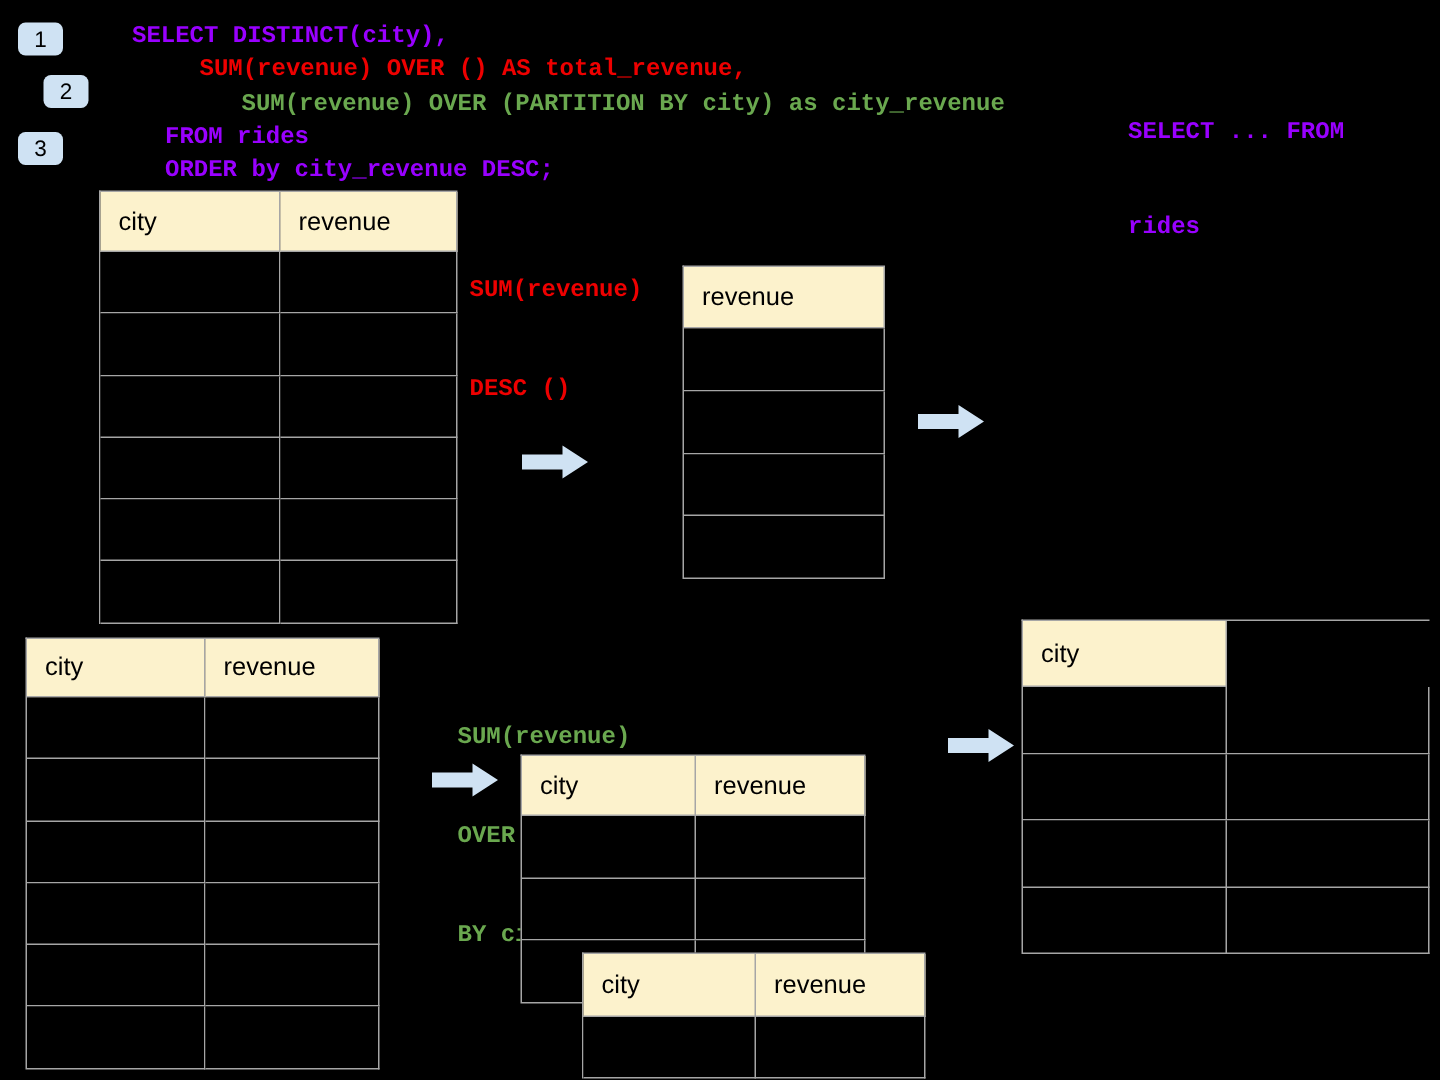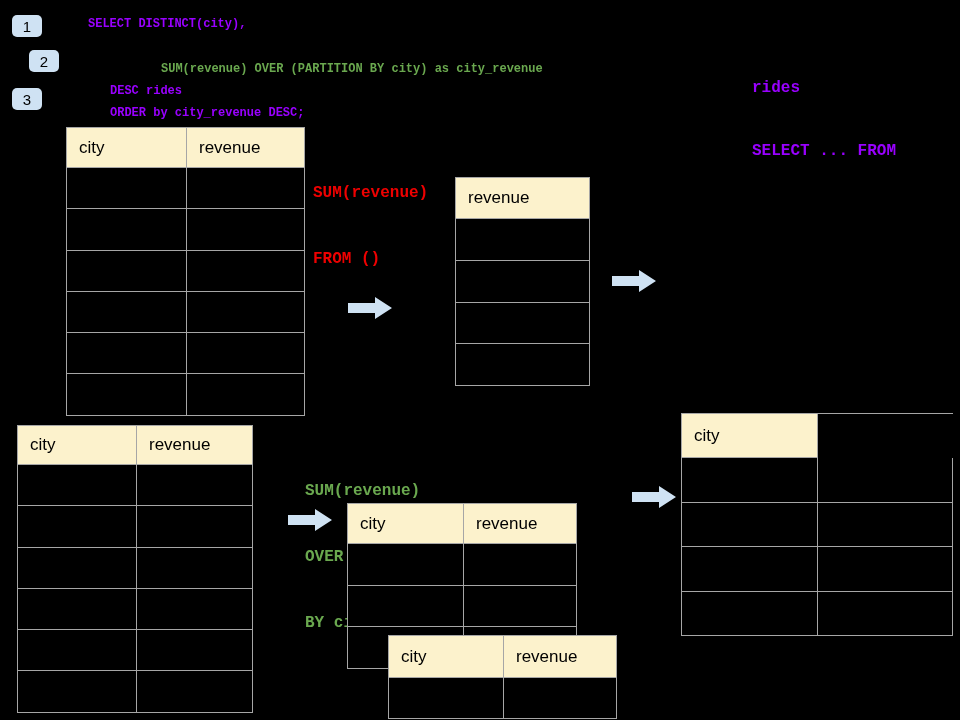--- a/index.html
+++ b/index.html
@@ -1,21 +1,21 @@
 <!DOCTYPE html>
 <html><head>
 <meta charset="utf-8">
 <style>
   html,body{margin:0;padding:0;background:#000;}
   .stage{position:relative;width:960px;height:720px;background:#000;overflow:hidden;
          font-family:"Liberation Sans", sans-serif;}
 
   
   .code-line{position:absolute;font-family:"Liberation Mono", monospace;
-             font-weight:bold;font-size:12px;line-height:22px;white-space:pre;}
+             font-weight:bold;font-size:16px;line-height:22px;white-space:pre;}
   .note{position:absolute;font-family:"Liberation Mono", monospace;
         font-weight:bold;font-size:16px;line-height:21px;white-space:pre;}
   .lbl{position:absolute;font-family:"Liberation Mono", monospace;
        font-weight:bold;font-size:16px;line-height:22px;white-space:pre;}
   .purple{color:#9900ff;} .red{color:#ee0000;} .green{color:#6aa84f;margin-left:28px;}
 
   
   .badge{position:absolute;width:30px;height:22px;background:#cfe2f3;border-radius:5px;
          display:flex;align-items:center;justify-content:center;
          font-size:15px;color:#000;}
@@ -61,27 +61,28 @@
       <span>1</span>
     </div>
   <div class="badge" style="left:29px;top:50px;">
       <span>2</span>
     </div>
   <div class="badge" style="left:12px;top:88px;">
       <span>3</span>
     </div>
 
   <div class="code-line purple" style="left:88px;top:13px;">SELECT DISTINCT(city),</div>
+  <div class="code-line red" style="left:133px;top:35px;">SUM(revenue) OVER () AS total_revenue,</div>
   <div class="code-line green" style="left:133px;top:58px;">SUM(revenue) OVER (PARTITION BY city) as city_revenue</div>
-  <div class="code-line purple" style="left:110px;top:80px;">DESC rides</div>
+  <div class="code-line purple" style="left:110px;top:80px;">FROM rides</div>
   <div class="code-line purple" style="left:110px;top:102px;text-align:center;">ORDER by city_revenue DESC;</div>
 
   <div class="note purple" style="left:752px;top:36px;">
+    <div>SELECT ... FROM</div>
     <div>rides</div>
-    <div>SELECT ... FROM</div>
   </div>
 
   <div class="tbl t1">
     <div class="thead">
       <div class="th c0">city</div>
       <div class="th c1">revenue</div>
     </div>
     <div class="tbody">
         <div class="tr">
           <div class="td c0"></div>
@@ -105,21 +106,21 @@
         </div>
         <div class="tr">
           <div class="td c0"></div>
           <div class="td c1"></div>
         </div>
       </div>
   </div>
 
   <div class="lbl red" style="left:313px;top:138px;">
     <div>SUM(revenue)</div>
-    <div>FROM ()</div>
+    <div>DESC ()</div>
   </div>
 
   <div class="arrow" style="left:348px;top:296px;">
     <svg viewBox="0 0 45 24">
         <polygon points="0,7 27,7 27,1 44,12 27,23 27,17 0,17" fill="#cfe2f3"></polygon>
       </svg>
   </div>
 
   <div class="tbl t2">
     <div class="thead">

